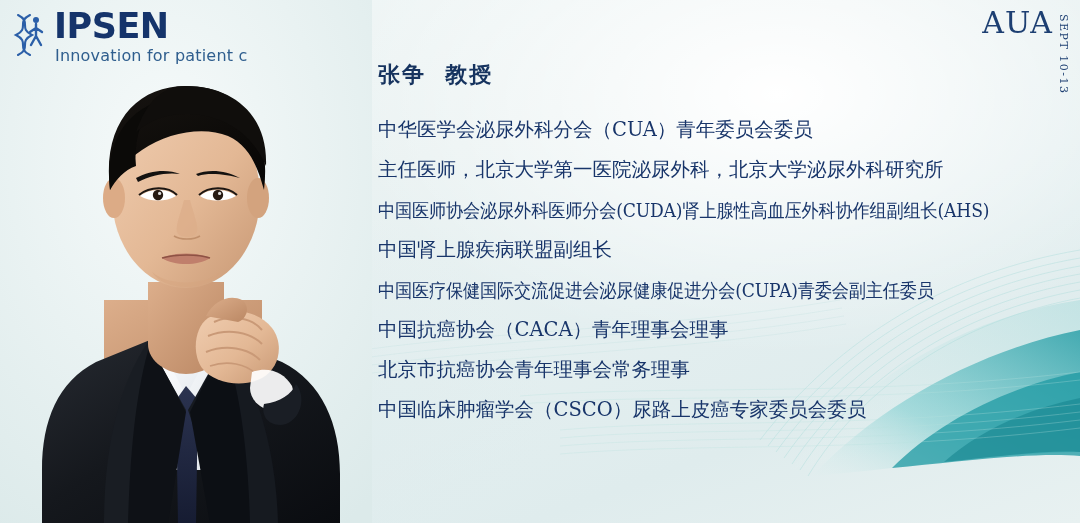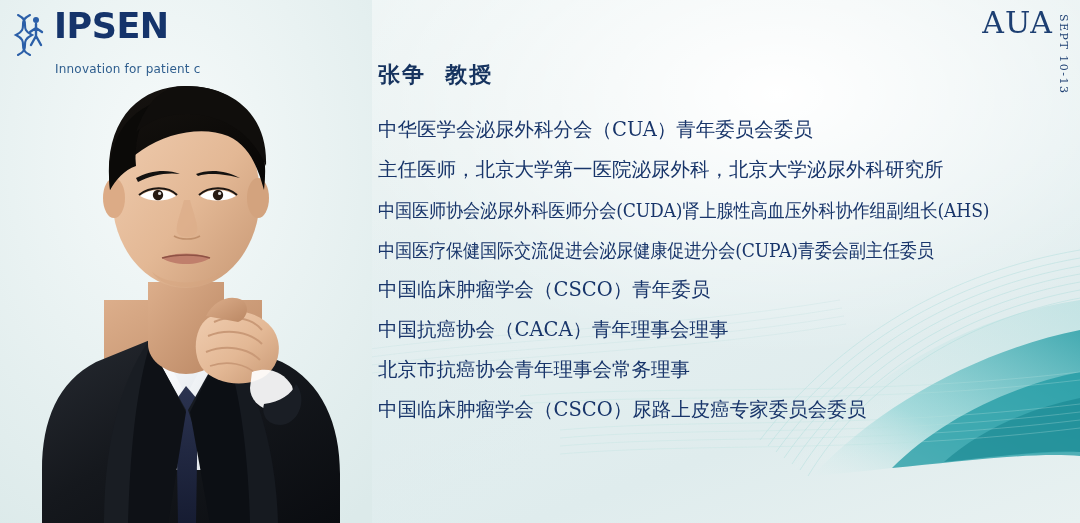--- a/index.html
+++ b/index.html
@@ -21,29 +21,29 @@
   
   .wave-layer{ position:absolute; inset:0; pointer-events:none; }
 
   
   .logo{
     position:absolute; left:10px; top:10px;
     display:flex; align-items:flex-start; gap:4px;
     z-index:12;
   }
   .logo-mark{ width:40px; height:46px; flex:0 0 auto; margin-top:1px;}
-  .logo-text-wrap{ display:flex; flex-direction:column;gap:16px; }
+  .logo-text-wrap{ display:flex; flex-direction:column; }
   .logo-word{
     font-family:"DejaVu Sans","Liberation Sans",sans-serif;
     font-weight:bold; font-size:35px; letter-spacing:-0.5px;
     color:#15346b; line-height:0.95;
   }
   .logo-tagline{
     font-family:"DejaVu Sans","Liberation Sans",sans-serif;
-    font-size:12px; color:#2f5e8e; letter-spacing:0.2px;
+    font-size:16px; color:#2f5e8e; letter-spacing:0.2px;
     margin-top:3px; margin-left:1px;
   }
 
   
   .aua{
     position:absolute; right:10px; top:8px;
     display:flex; align-items:flex-start; gap:4px; z-index:12;
   }
   .aua-main{
     font-family:"DejaVu Serif","Liberation Serif",serif;
@@ -287,21 +287,21 @@
       <path d="M264,404 C280,402 292,394 296,384 C306,396 302,418 286,424 C272,428 260,418 264,404 Z" fill="#1a1e25"></path>
     </svg>
   </div>
 
   <div class="content">
     <div class="speaker">张争  教授</div>
     <ul class="bio-list">
       <li class="bio-item">中华医学会泌尿外科分会（CUA）青年委员会委员</li>
       <li class="bio-item">主任医师，北京大学第一医院泌尿外科，北京大学泌尿外科研究所</li>
       <li class="bio-item condensed">中国医师协会泌尿外科医师分会(CUDA)肾上腺性高血压外科协作组副组长(AHS)</li>
+      <li class="bio-item">中国肾上腺疾病联盟副组长</li>
       <li class="bio-item condensed">中国医疗保健国际交流促进会泌尿健康促进分会(CUPA)青委会副主任委员</li>
-      <li class="bio-item">中国临床肿瘤学会（CSCO）青年委员</li>
       <li class="bio-item">中国抗癌协会（CACA）青年理事会理事</li>
       <li class="bio-item">北京市抗癌协会青年理事会常务理事</li>
       <li class="bio-item">中国临床肿瘤学会（CSCO）尿路上皮癌专家委员会委员</li>
     </ul>
   </div>
 
 </div>
 
 </body></html>

